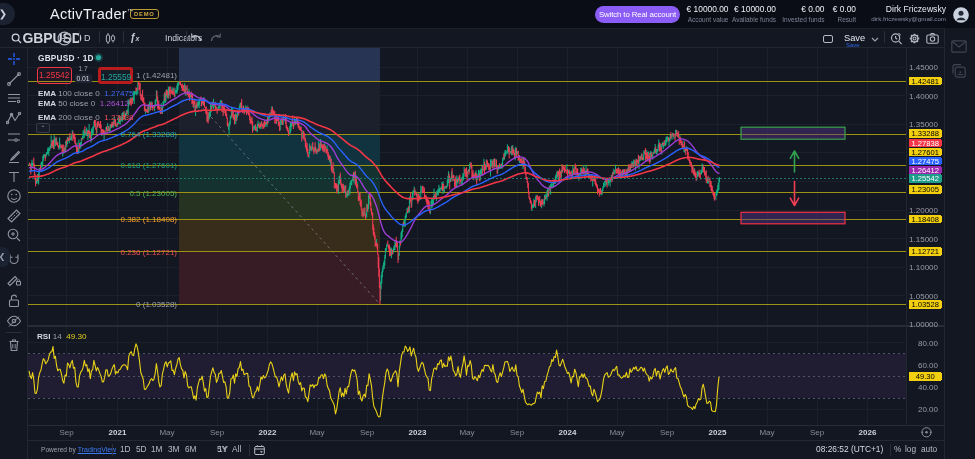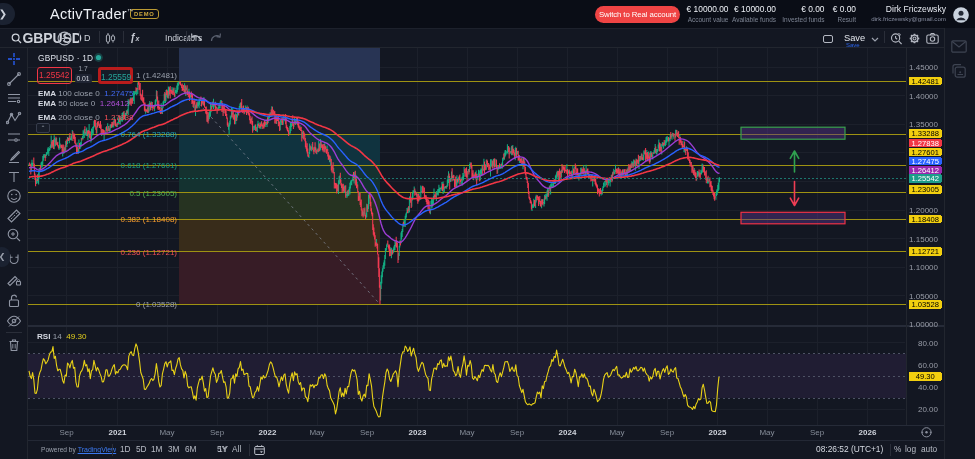--- a/index.html
+++ b/index.html
@@ -8,42 +8,42 @@
   .abs { position:absolute; }
   #page { position:relative; width:975px; height:459px; }
   
   #topbar { left:0; top:0; width:975px; height:28px; background:#0a0d16; }
   #tb-chev { left:-9px; top:3px; width:24px; height:22px; border-radius:11px;
     background:#1b2231; color:#cdd2dc; font-size:10px; line-height:22px; text-align:center; }
   #logo { left:50px; top:5.5px; font-size:14.5px; font-weight:400; color:#eef1f6; letter-spacing:.3px; }
   #logo sup { font-size:6px; }
   #demo { left:130px; top:8.5px; border:1px solid #bb9a33; border-radius:3px; color:#cfa93e;
     font-size:5.8px; font-weight:bold; letter-spacing:.8px; padding:1.5px 3px 1px; }
-  #realbtn { left:595px; top:5.5px; width:85px; height:17px; background:#ef4444; border-radius:9px;
+  #realbtn { left:595px; top:5.5px; width:85px; height:17px; background:#8b5cf6; border-radius:9px;
     color:#fff; font-size:7.8px; letter-spacing:-0.1px; line-height:17px; text-align:center; }
   .acct { top:4px; text-align:right; }
   .acct .v { color:#eef1f6; font-size:8.4px; }
   .acct .l { color:#7d8493; font-size:6.5px; margin-top:1.5px; }
   #who { right:975px; top:3.5px; text-align:right; }
   #who .n { color:#e8ebf2; font-size:8.6px; }
   #who .e { color:#878da0; font-size:6.2px; margin-top:1.5px; }
   
   #row2 { left:0; top:28px; width:975px; height:20px; background:#131722;
     border-top:1px solid #1d212c; border-bottom:1px solid #22262f; }
   .r2t { position:absolute; top:0; height:18px; line-height:18px; color:#cfd3db; }
   .vdiv { position:absolute; top:3px; height:12px; width:1px; background:#2a2e39; }
   
   #ltb { left:0; top:48px; width:28px; height:411px; background:#131722; border-right:1px solid #22262f; }
   
   #rsb { left:944px; top:28px; width:31px; height:431px; background:#131722; border-left:1px solid #22262f; }
   
   #btb { left:28px; top:440px; width:916px; height:19px; background:#131722; border-top:1px solid #232835; }
   .tfb { position:absolute; top:440px; height:15px; line-height:19px; color:#b8bcc6; font-size:8.3px; }
   
-  #sym { left:38px; top:53px; font-size:8.3px; font-weight:normal; color:#dde1ea; letter-spacing:.2px; }
+  #sym { left:38px; top:53px; font-size:8.3px; font-weight:bold; color:#dde1ea; letter-spacing:.2px; }
   #ohlc { left:111px; top:53.5px; font-size:8.2px; color:#26a69a; letter-spacing:0; white-space:nowrap; }
   #ohlc b { color:#9aa0ac; font-weight:normal; }
   #sellbox { left:37px; top:66.5px; width:34.5px; height:17px; border:1px solid #f23645; border-radius:3px;
     color:#f23645; font-size:8.4px; text-align:center; line-height:15.5px; background:rgba(242,54,69,.05); }
   #spread17 { left:74px; top:64.5px; width:18px; text-align:center; color:#9aa0ac; font-size:6.6px; }
   #spreadbox { left:74.5px; top:73.5px; width:17px; height:9px; background:#21263400; border-radius:2px;
     background:#1f2433; color:#d4d8e0; font-size:6.8px; text-align:center; line-height:9px; }
   #buybox { left:98px; top:66.5px; width:34.5px; height:17px; border:3px solid #b91c1c; border-radius:3px;
     color:#26a69a; font-size:8.4px; text-align:center; line-height:15.5px; background:rgba(38,166,154,.05); }
   .emarow { left:38px; font-size:8.1px; color:#9aa0ac; white-space:nowrap; }

